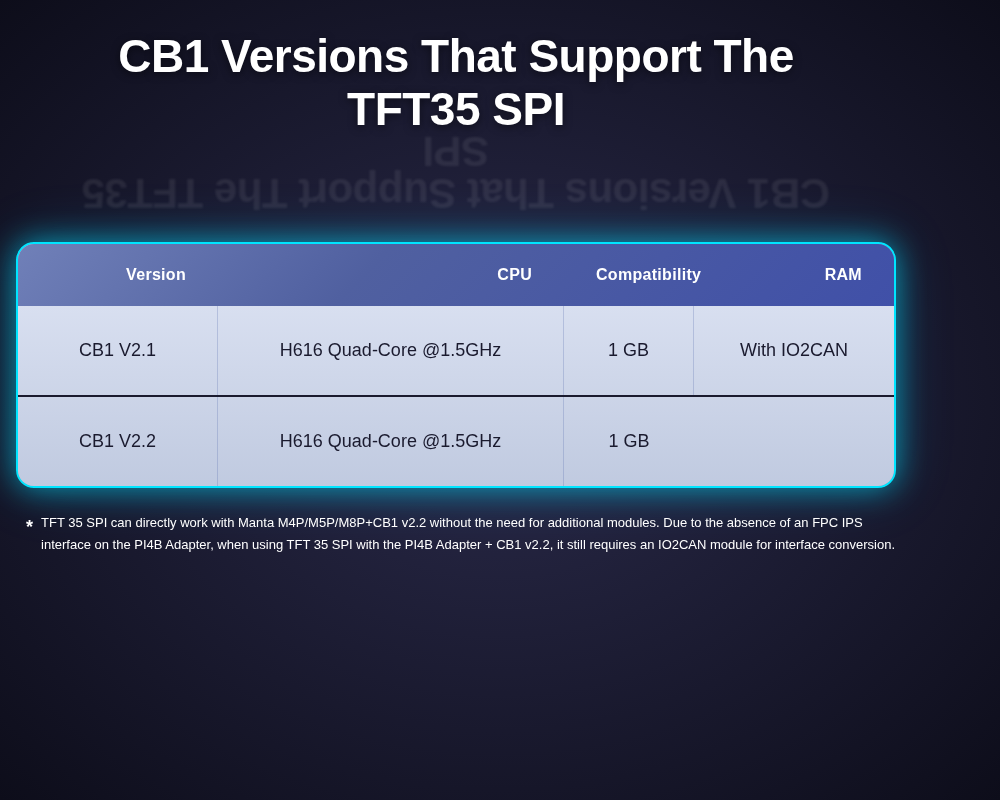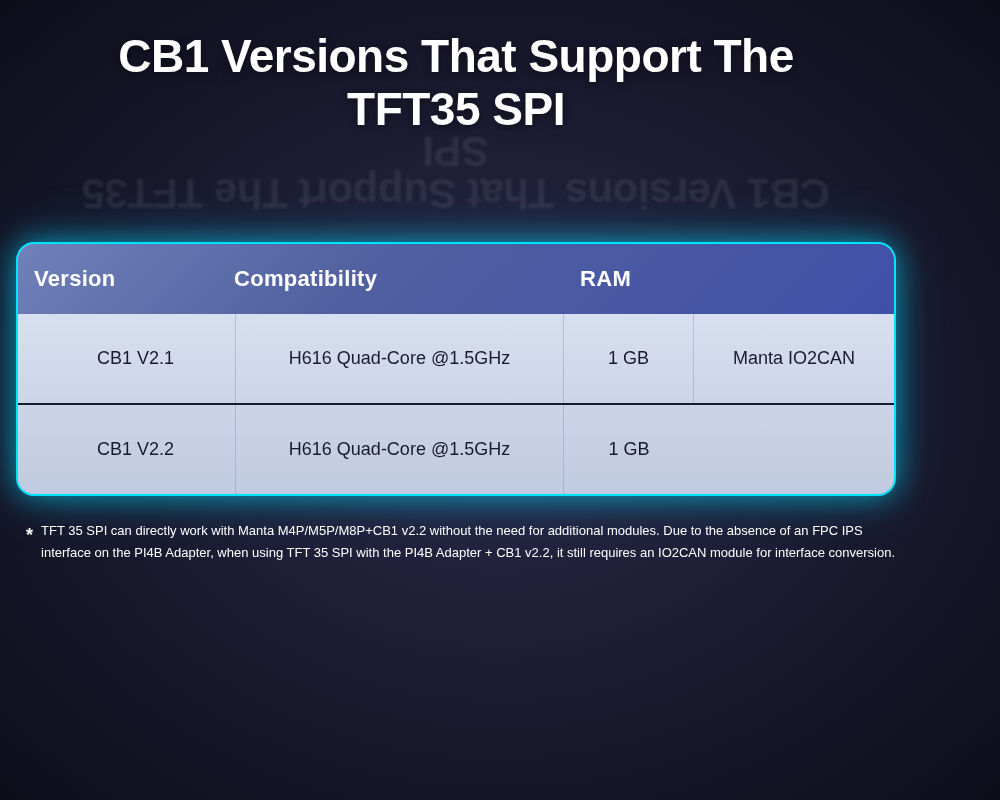--- a/index.html
+++ b/index.html
@@ -65,37 +65,36 @@
     }
 
     .table-header {
       display: grid;
       grid-template-columns: 200px 1fr 130px 200px;
       background: linear-gradient(135deg, #7080b8 0%, #5060a0 40%, #4050a8 100%);
       padding: 0;
     }
 
     .header-cell {
-      padding: 22px 16px;
-      text-align: left;
-      font-size: 22px;
+      padding: 22px 32px;
+      text-align: right;
+      font-size: 16px;
       font-weight: 800;
       color: #ffffff;
       letter-spacing: 0.3px;
     }
 
     .table-body {
       background: linear-gradient(180deg, #d8dff0 0%, #c0cae0 100%);
     }
 
     .table-row {
       display: grid;
       grid-template-columns: 200px 1fr 130px 200px;
       align-items: center;
-      padding-left: 18px;
     }
 
     .table-row:not(:last-child) {
       border-bottom: 2px solid #1a1a2e;
     }
 
     .table-cell {
       padding: 32px 16px;
       text-align: center;
       font-size: 18px;
@@ -141,29 +140,30 @@
 <div class="page-wrapper">
 
   <div class="title-area">
     <div class="main-title">CB1 Versions That Support The TFT35 SPI</div>
     <div class="title-reflection">CB1 Versions That Support The TFT35 SPI</div>
   </div>
 
   <div class="table-container">
     <div class="table-header">
       <div class="header-cell">Version</div>
+      <div class="header-cell">CPU</div>
       <div class="header-cell">Compatibility</div>
       <div class="header-cell">RAM</div>
     </div>
     <div class="table-body">
       <div class="table-row">
         <div class="table-cell">CB1 V2.1</div>
         <div class="table-cell">H616 Quad-Core @1.5GHz</div>
         <div class="table-cell">1 GB</div>
-        <div class="table-cell">Manta IO2CAN</div>
+        <div class="table-cell">With IO2CAN</div>
       </div>
       <div class="table-row">
         <div class="table-cell">CB1 V2.2</div>
         <div class="table-cell">H616 Quad-Core @1.5GHz</div>
         <div class="table-cell">1 GB</div>
       </div>
     </div>
   </div>
 
   <div class="footnote-area">

